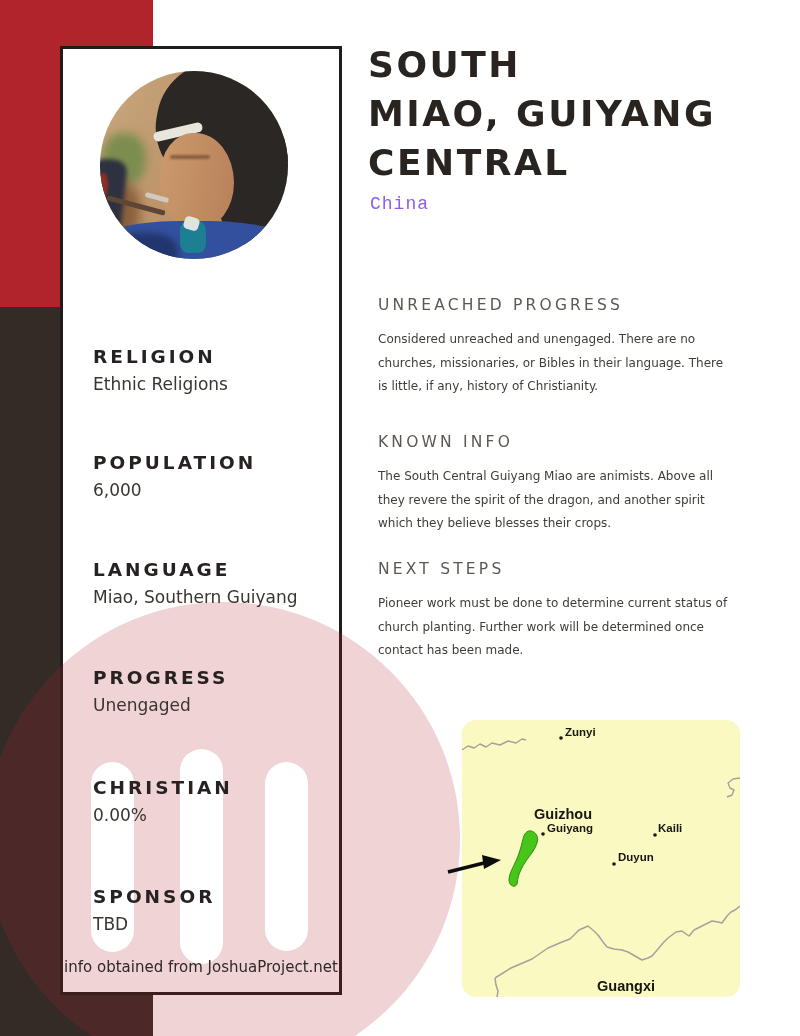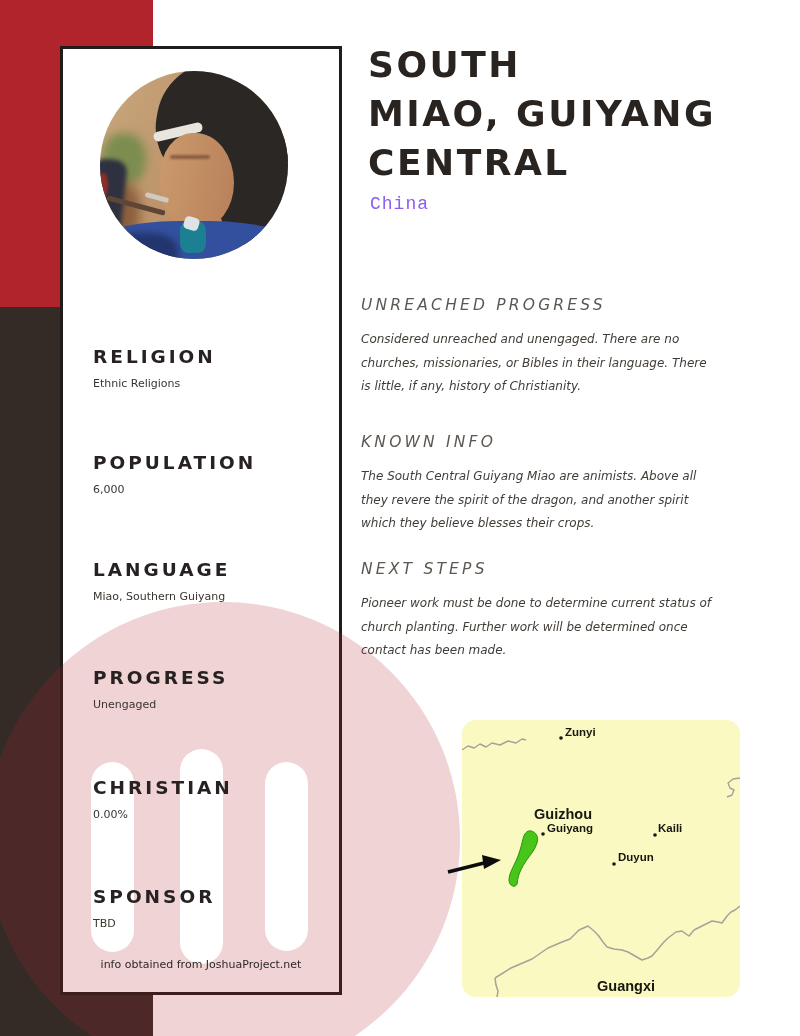--- a/index.html
+++ b/index.html
@@ -21,26 +21,26 @@
   }
   .card-content{position:absolute;left:-3px;top:-3px;width:330px;height:949px;z-index:4;}
   .pill{position:absolute;background:#ffffff;border-radius:22px;}
   .pill1{left:31px;top:716px;width:43px;height:190px;}
   .pill2{left:120px;top:703px;width:43px;height:215px;}
   .pill3{left:205px;top:716px;width:43px;height:189px;}
   .field{position:absolute;left:33px;width:230px;}
   .field .flabel{
     font-size:18.5px;font-weight:bold;letter-spacing:3px;color:#272221;line-height:20px;
   }
-  .field .fvalue{font-size:11px;color:#3a3530;line-height:22px;margin-top:6px;}
+  .field .fvalue{font-size:17px;color:#3a3530;line-height:22px;margin-top:6px;}
   .f-religion{top:301px;} .f-population{top:407px;} .f-language{top:514px;}
   .f-progress{top:622px;} .f-christian{top:732px;} .f-sponsor{top:841px;}
   .card-footer{
     position:absolute;left:0;top:912px;width:282px;text-align:center;
-    font-size:11px;color:#2e2925;
+    font-size:15px;color:#2e2925;
   }
   
   .photo{
     position:absolute;left:40px;top:25px;width:188px;height:188px;border-radius:50%;
     overflow:hidden;background:linear-gradient(115deg,#c9a87f 0%,#bb9066 55%,#a97f52 100%);
   }
   .photo div{position:absolute;}
   .ph-foliage{left:2px;top:62px;width:44px;height:52px;background:#7b8d4f;border-radius:45%;filter:blur(5px);}
   .ph-rockshadow{left:-6px;top:110px;width:46px;height:60px;background:#8a5f3c;border-radius:40%;filter:blur(6px);}
   .ph-darkleft{left:-12px;top:88px;width:34px;height:115px;background:#2e3140;border-radius:12px;filter:blur(2px);transform:rotate(6deg);}
@@ -56,21 +56,21 @@
   .ph-jacket{left:-8px;top:150px;width:204px;height:60px;background:#33509e;border-radius:42% 42% 0 0;}
   .ph-jacket-sh{left:8px;top:162px;width:70px;height:40px;background:#22356e;border-radius:40%;filter:blur(3px);}
   .ph-teal{left:80px;top:150px;width:26px;height:32px;background:#1d7f92;border-radius:30%;}
   .ph-collar{left:84px;top:146px;width:15px;height:13px;background:#dfe3e6;border-radius:30%;transform:rotate(18deg);}
   
   .hero{position:absolute;left:368px;top:40px;width:400px;}
   .hero .tl{
     font-size:36px;font-weight:bold;letter-spacing:2.5px;color:#2a2421;line-height:49px;
   }
   .country{position:absolute;left:370px;top:194px;font-size:18px;letter-spacing:1px;color:#8b5cf6;font-family:Liberation Mono, monospace;}
-  .section{position:absolute;left:361px;width:352px;font-style:italic;}
+  .section{position:absolute;left:378px;width:352px;}
   .sec1{top:296px;} .sec2{top:433px;} .sec3{top:560px;}
   .sec-head{font-size:15.5px;font-weight:500;letter-spacing:3.2px;color:#5d5752;}
   .sec-body{margin-top:14px;font-size:12px;line-height:23.5px;color:#413c37;}
   
   .map{
     position:absolute;left:462px;top:720px;width:278px;height:277px;border-radius:14px;
     overflow:hidden;background:#f9f9c1;z-index:5;
   }
   .map svg{position:absolute;left:0;top:0;}
   .map text{font-family:"Liberation Sans",sans-serif;font-weight:bold;fill:#17160f;}

